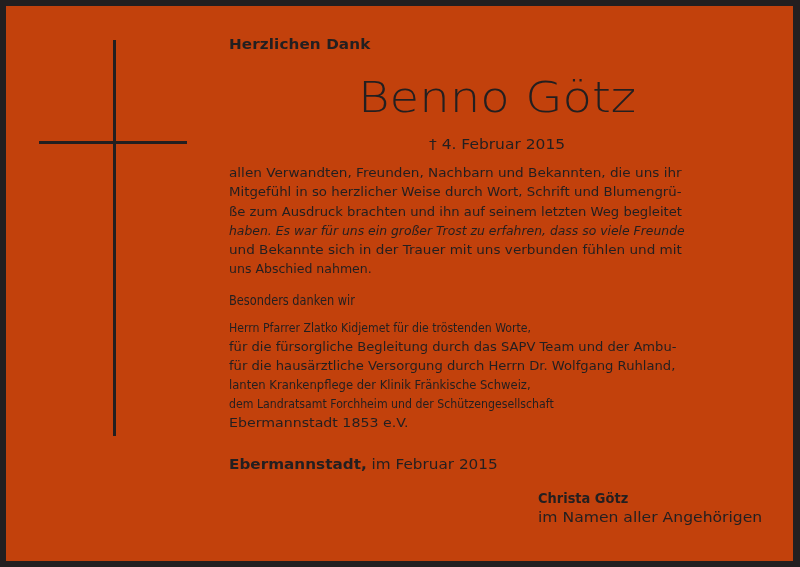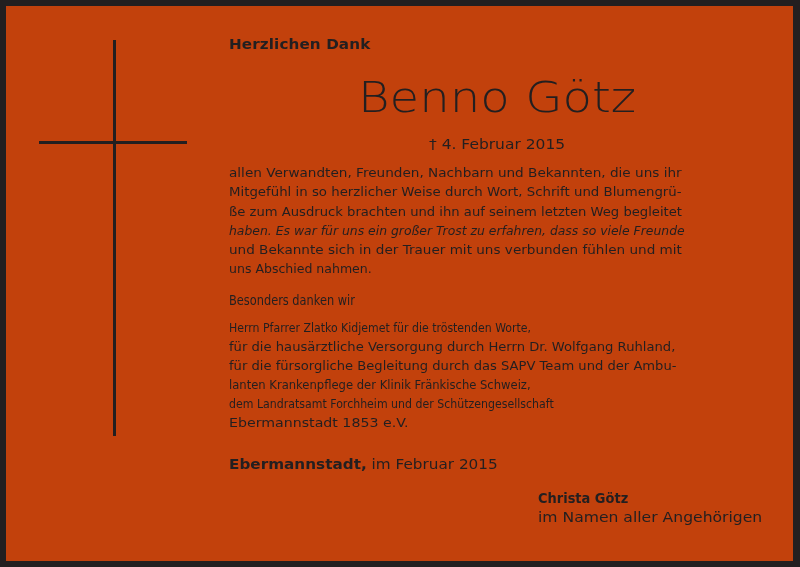--- a/index.html
+++ b/index.html
@@ -78,22 +78,22 @@
     <span class="ln" style="display: block; text-align: center; text-align-last: left;"><span style="display: inline-block; white-space: nowrap; transform: scaleX(1.09544); transform-origin: left top;">ße zum Ausdruck brachten und ihn auf seinem letzten Weg begleitet</span></span>
     <span class="ln" style="display: block; text-align: left; text-align-last: left; font-style: italic;"><span style="display: inline-block; white-space: nowrap; transform: scaleX(1.03327); transform-origin: left top;">haben. Es war für uns ein großer Trost zu erfahren, dass so viele Freunde</span></span>
     <span class="ln" style="display: block; text-align: center; text-align-last: left;"><span style="display: inline-block; white-space: nowrap; transform: scaleX(1.13062); transform-origin: left top;">und Bekannte sich in der Trauer mit uns verbunden fühlen und mit</span></span>
     <span class="ln last" style="display: block; text-align: left; text-align-last: left;"><span style="display: inline-block; white-space: nowrap; transform: scaleX(1.04375); transform-origin: left top;">uns Abschied nahmen.</span></span>
   </div>
 
   <div class="abs besonders" style="display: inline-block; transform: scaleX(0.812903); transform-origin: left top;">Besonders danken wir</div>
 
   <div class="abs list">
     <span class="ln" style="display: block;"><span style="display: inline-block; white-space: nowrap; transform: scaleX(0.911917); transform-origin: left top;">Herrn Pfarrer Zlatko Kidjemet für die tröstenden Worte,</span></span>
+    <span class="ln" style="display: block;"><span style="display: inline-block; white-space: nowrap; transform: scaleX(1.09205); transform-origin: left top;">für die fürsorgliche Begleitung durch das SAPV Team und der Ambu-</span></span>
     <span class="ln" style="display: block;"><span style="display: inline-block; white-space: nowrap; transform: scaleX(1.09454); transform-origin: left top;">für die hausärztliche Versorgung durch Herrn Dr. Wolfgang Ruhland,</span></span>
-    <span class="ln" style="display: block;"><span style="display: inline-block; white-space: nowrap; transform: scaleX(1.09205); transform-origin: left top;">für die fürsorgliche Begleitung durch das SAPV Team und der Ambu-</span></span>
     <span class="ln" style="display: block;"><span style="display: inline-block; white-space: nowrap; transform: scaleX(0.964384); transform-origin: left top;">lanten Krankenpflege der Klinik Fränkische Schweiz,</span></span>
     <span class="ln" style="display: block;"><span style="display: inline-block; white-space: nowrap; transform: scaleX(0.915459); transform-origin: left top;">dem Landratsamt Forchheim und der Schützengesellschaft</span></span>
     <span class="ln" style="display: block;"><span style="display: inline-block; white-space: nowrap; transform: scaleX(1.18079); transform-origin: left top;">Ebermannstadt 1853 e.V.</span></span>
   </div>
 
   <div class="abs place" style="display: inline-block; transform: scaleX(1.08907); transform-origin: left top;"><b>Ebermannstadt,</b><span> im Februar 2015</span></div>
 
   <div class="abs sign-name" style="display: inline-block; transform: scaleX(0.927835); transform-origin: left top;">Christa Götz</div>
   <div class="abs sign-sub" style="display: inline-block; transform: scaleX(1.11443); transform-origin: left top;">im Namen aller Angehörigen</div>
 </div>

